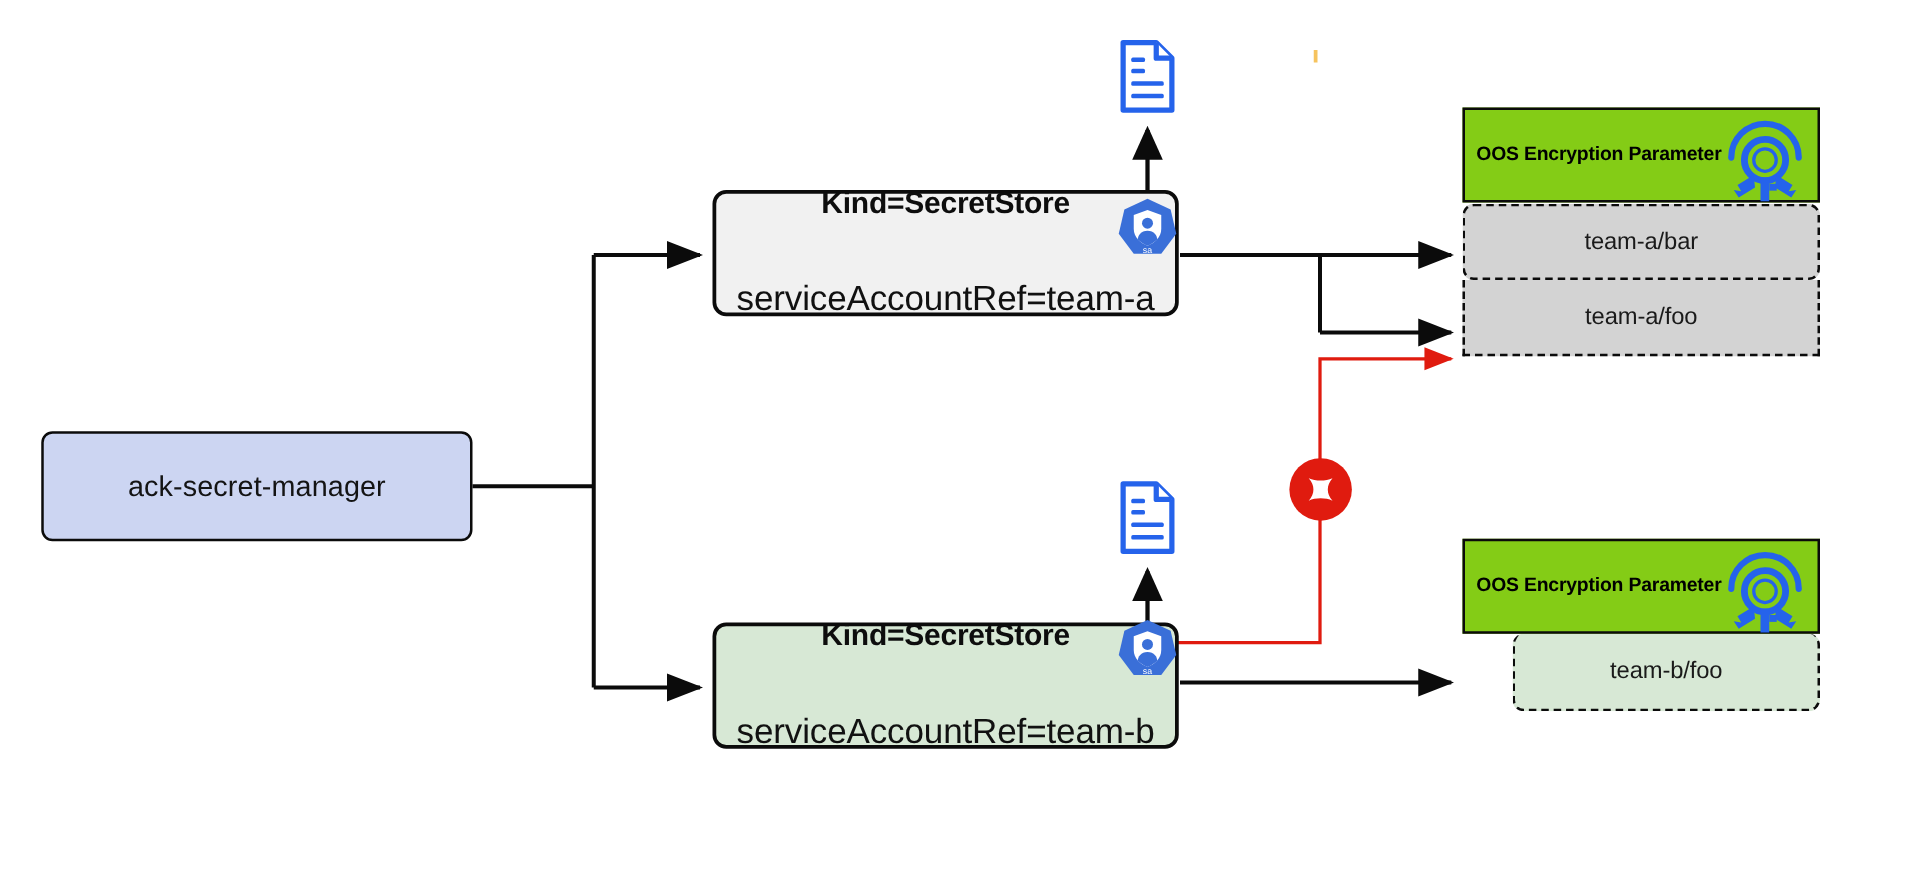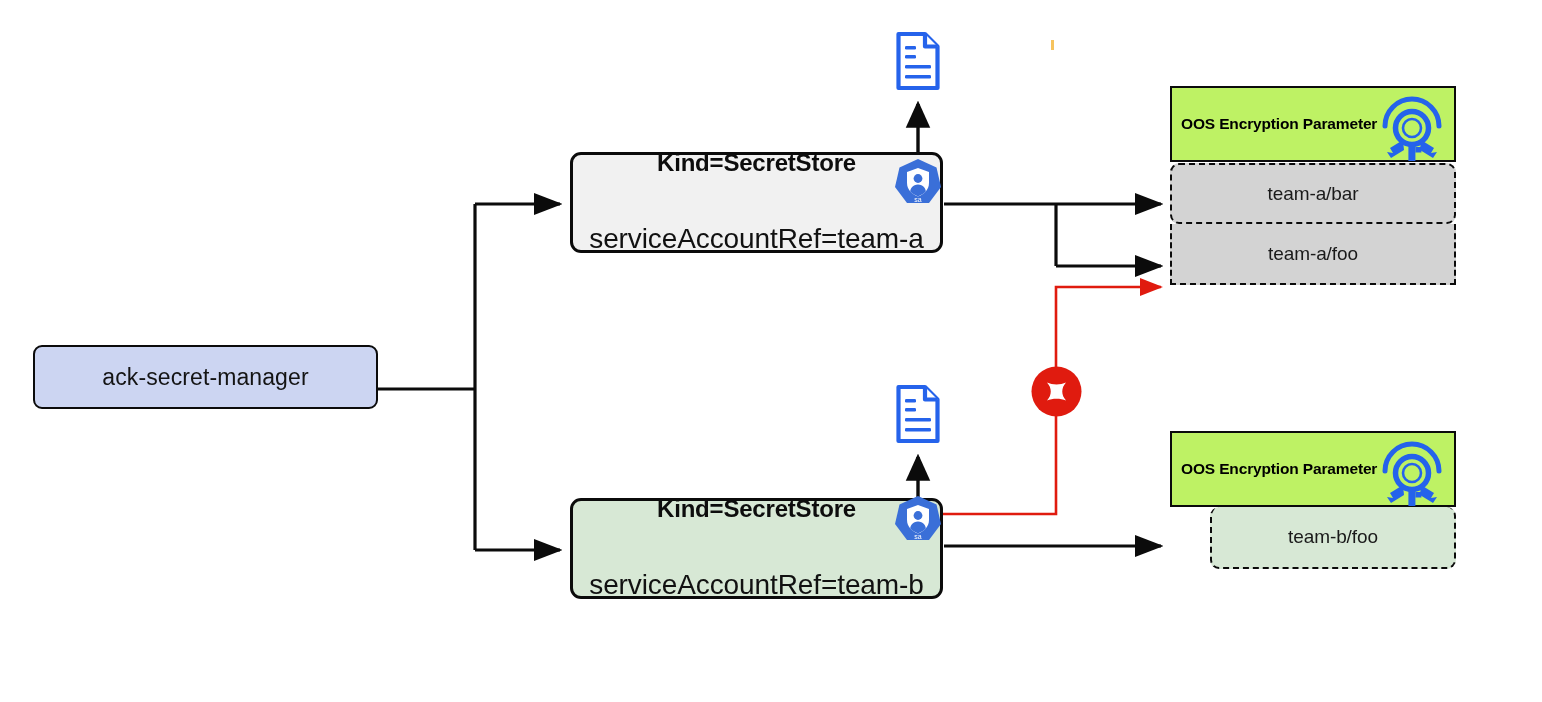--- a/index.html
+++ b/index.html
@@ -30,21 +30,21 @@
     z-index:2;
     display:flex;
     flex-direction:column;
     align-items:center;
     justify-content:center;
     text-align:center;
   }
   
   #node-root{
     left:33px; top:345px;
-    width:345px; height:64px;
+    width:345px; height:88px;
     background:#ccd5f2;
     border:2.5px solid #0b0b0b;
     border-radius:9px;
     font-size:23px;
     color:#141414;
     letter-spacing:.1px;
   }
   
   .store{
     width:373px; height:101px;
@@ -76,21 +76,21 @@
     z-index:2;
     width:286px;
     box-sizing:border-box;
   }
   #panel-a{ left:1170px; top:86px; }
   #panel-b{ left:1170px; top:431px; }
   .panel-header{
     position:relative;
     box-sizing:border-box;
     height:76px;
-    background:#bef264;
+    background:#84cc16;
     border:2.5px solid #0b0b0b;
     display:flex;
     align-items:center;
   }
   .panel-header .ph-label{
     font-size:15.5px;
     font-weight:bold;
     color:#000000;
     padding-left:9px;
     letter-spacing:-.15px;

